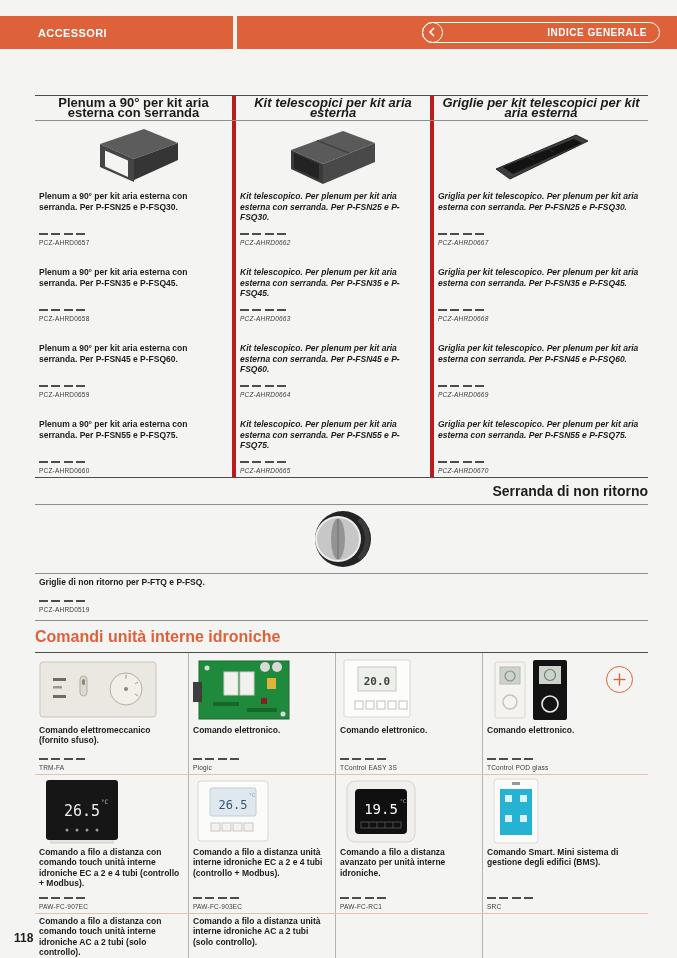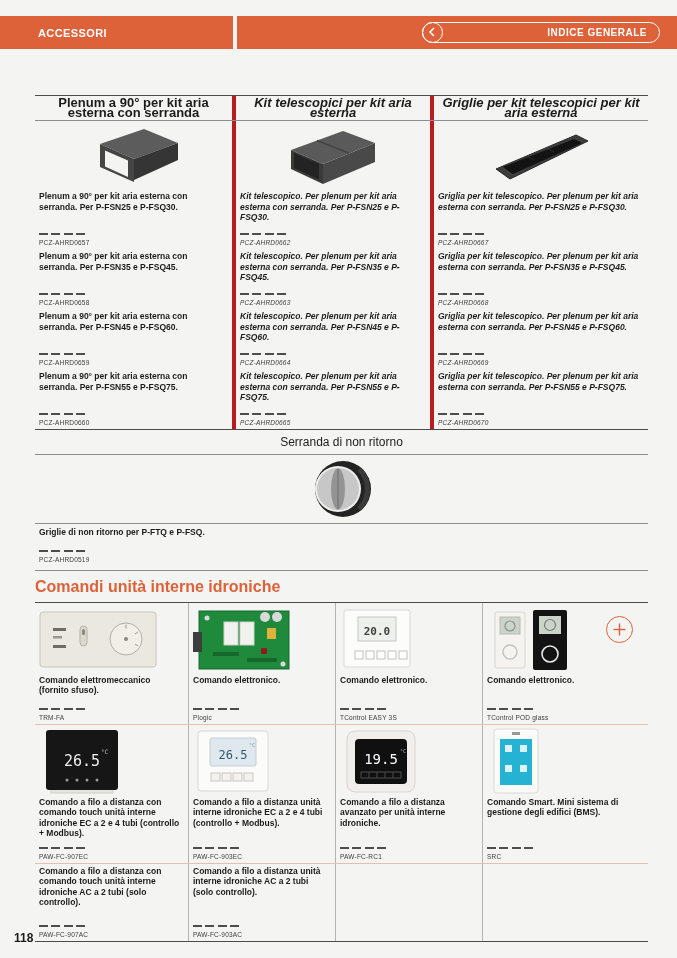--- a/index.html
+++ b/index.html
@@ -37,29 +37,29 @@
   
   .kits { border-top:1px solid #4c4c4c; border-bottom:1px solid #4c4c4c; }
   .krow { display:grid; grid-template-columns:197px 198px 218px; }
   .krow > div:nth-child(2), .krow > div:nth-child(3) { border-left:4px solid #b91c1c;font-style:italic; }
   .khead { border-bottom:1px solid #8d8d8d; }
   .khead > div {
     min-height:21px; display:flex; align-items:center; justify-content:center;
     text-align:center; font-weight:bold; font-size:13px; line-height:10px; padding:2px 8px;
   }
   .kimg > div { height:68px; display:flex; align-items:center; justify-content:center; }
-  .kbody > div { display:flex; flex-direction:column; }
+  .kbody > div { display:flex; flex-direction:column;gap:16px; }
   .pblock { height:60px; display:flex; flex-direction:column; padding:2px 8px 3px 4px; }
   .pdesc { font-weight:bold; font-size:8.5px; line-height:10.5px; }
   .dashgrp { margin-top:auto; }
   .dashes { width:46px; height:2px; margin-bottom:4px;
     background:repeating-linear-gradient(90deg,#4d4d4d 0 9px, transparent 9px 12.5px); }
   .pcode { font-size:6.5px; color:#3c3c3c; letter-spacing:.2px; }
   
-  .damper-title { text-align:center; font-weight:normal; font-size:12px; padding:5px 0 5px; }
+  .damper-title { text-align:right; font-weight:bold; font-size:14px; padding:5px 0 5px; }
   .damper-img { height:68px; display:flex; align-items:center; justify-content:center; }
   .damper-body { padding:3px 0 2px 4px; }
   
   .ctitle { text-align:left; font-weight:bold; font-size:16px; color:#dd6139; padding:7px 0 6px; }
   .cgrid { border-top:1px solid #4c4c4c; border-bottom:1px solid #4c4c4c; position:relative; }
   .crow { display:grid; grid-template-columns:153px 147px 147px 166px; }
   .crow + .crow { border-top:1px solid #e4c0ae; }
   .crow > div:nth-child(2), .crow > div:nth-child(3), .crow > div:nth-child(4) { border-left:1px solid #b3b3b3; }
   .crow1 > div { height:121px; }
   .crow2 > div { height:138px; }

